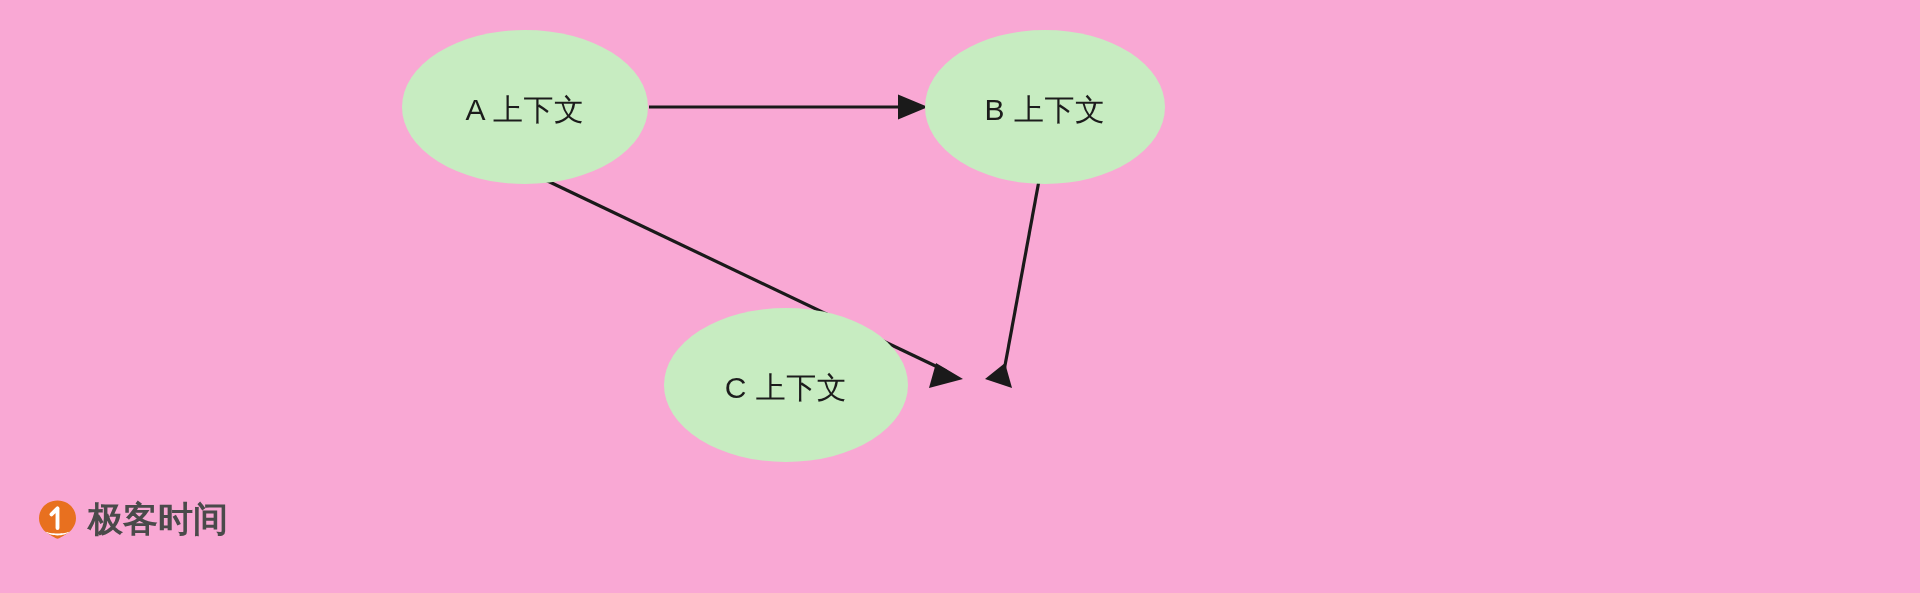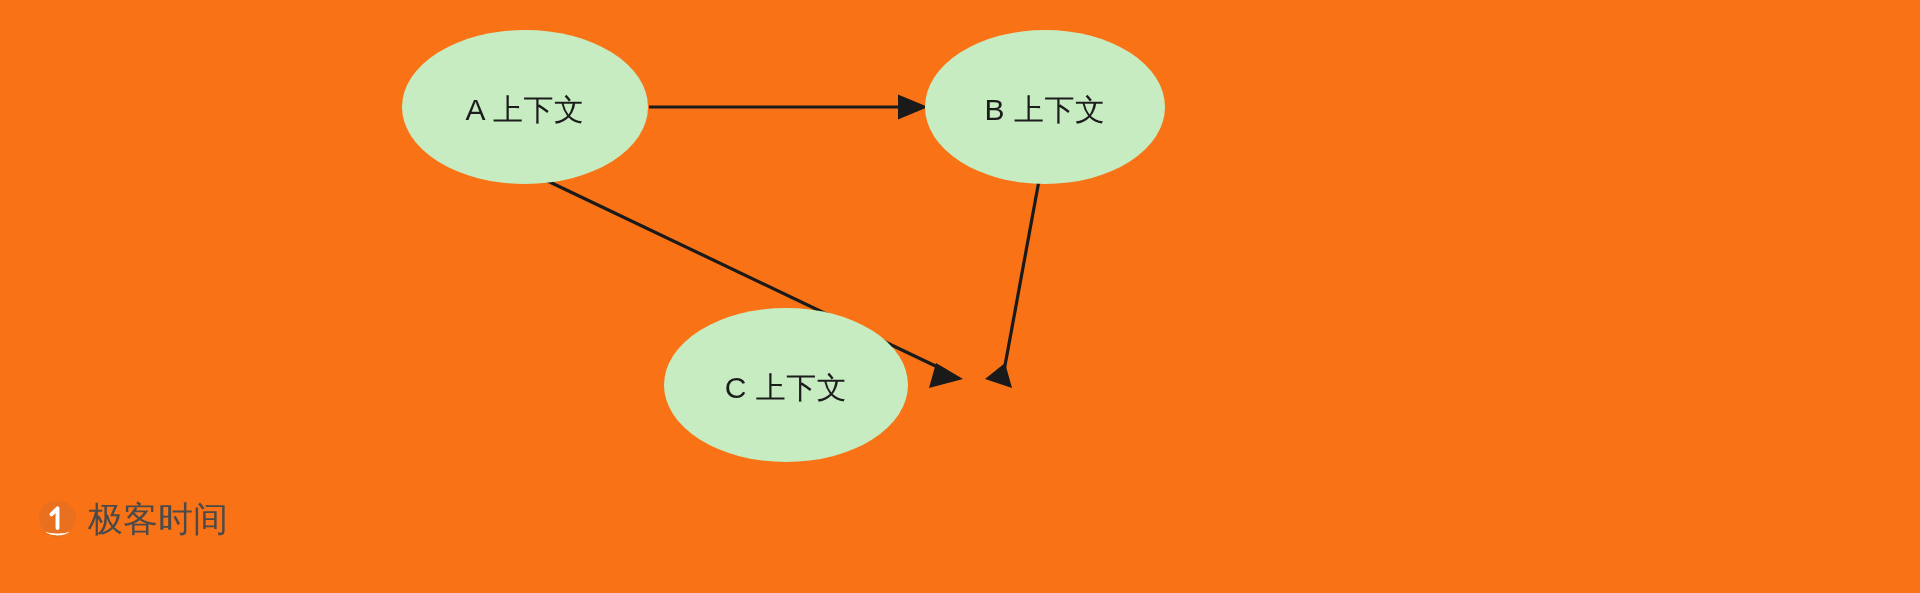--- a/index.html
+++ b/index.html
@@ -10,21 +10,21 @@
   body {
     width: 1920px;
     height: 593px;
     overflow: hidden;
     font-family: "Liberation Sans", "DejaVu Sans", sans-serif;
   }
   #canvas {
     position: relative;
     width: 1920px;
     height: 593px;
-    background: #f97316;
+    background: #f9a8d4;
   }
   #diagram-svg {
     position: absolute;
     left: 0;
     top: 0;
     width: 1920px;
     height: 593px;
   }
   .node-ellipse {
     fill: #c7ecc1;
@@ -59,21 +59,21 @@
     user-select: none;
   }
   #watermark .wm-logo {
     width: 43px;
     height: 43px;
     display: block;
   }
   #watermark .wm-text {
     font-family: "DejaVu Sans", "Liberation Sans", sans-serif;
     font-size: 35px;
-    font-weight: 400;
+    font-weight: 700;
     color: #4a4a4a;
     line-height: 1;
     letter-spacing: 0px;
     white-space: nowrap;
   }
 </style>
 </head>
 <body>
 
 <div id="canvas">

